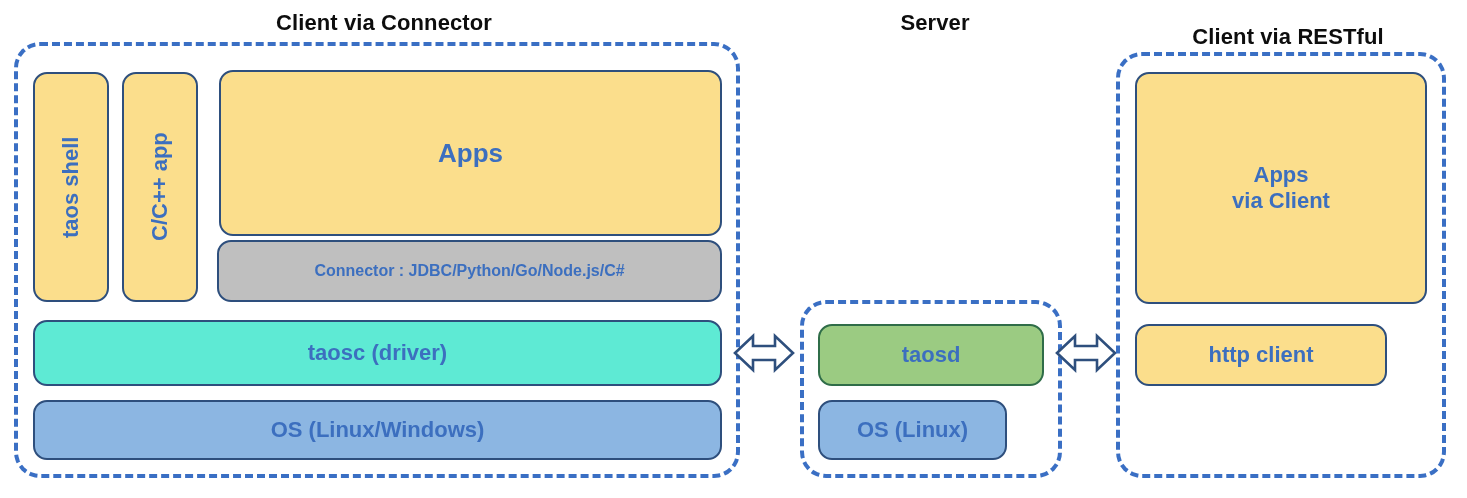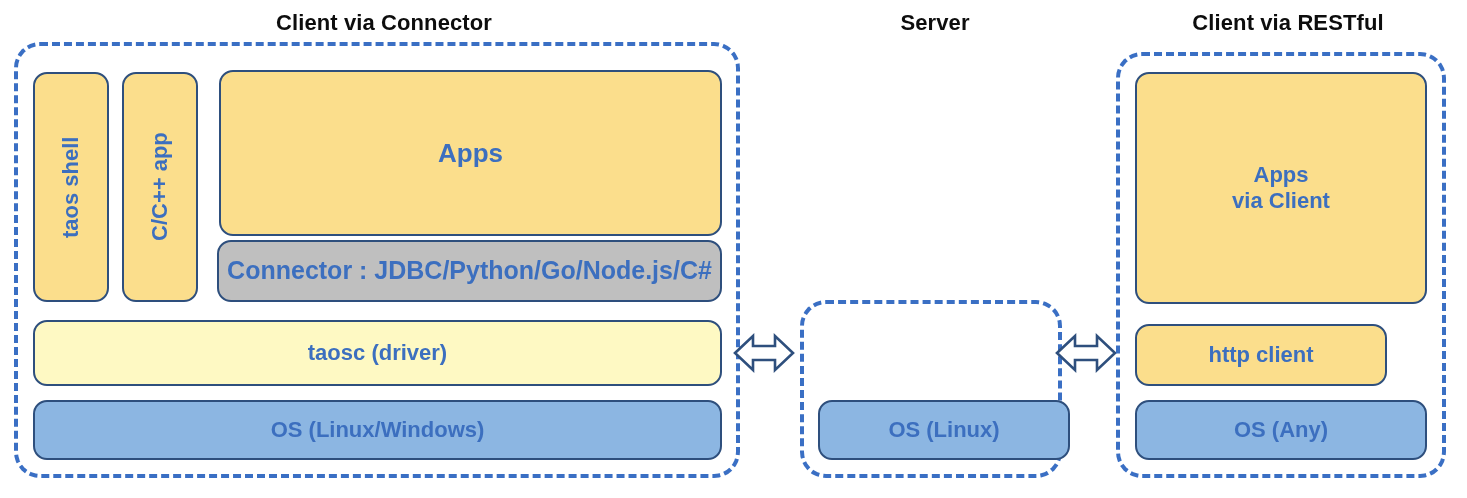--- a/index.html
+++ b/index.html
@@ -48,49 +48,49 @@
     display: flex;
     align-items: center;
     justify-content: center;
     text-align: center;
     font-weight: bold;
     color: #3c6fbf;
     line-height: 1.18;
   }
   .box.yellow  { background: #fbde8c; }
   .box.gray    { background: #bfbfbf; }
-  .box.orange  { background: #fef9c3; }
+  .box.orange  { background: #5eead4; }
   .box.blue    { background: #8cb6e2; }
   .box.green   { background: #9bcb82; border-color: #2f6d48; }
 
   .box.vertical {
     writing-mode: vertical-rl;
     transform: rotate(180deg);
     white-space: nowrap;
   }
 
   .fs-26 { font-size: 26px; }
   .fs-22 { font-size: 22px; }
-  .fs-20 { font-size: 25px; }
+  .fs-20 { font-size: 16px; }
 
   
   .arrow {
     position: absolute;
   }
 </style>
 </head>
 <body>
 
 <div id="canvas">
 
   <div class="section-title" style="left:244px; top:10px; width:280px;">Client via Connector</div>
 
   <div class="section-title" style="left:815px; top:10px; width:240px;">Server</div>
 
-  <div class="section-title" style="left:1138px; top:10px; width:300px;">Client via RESTful</div>
+  <div class="section-title" style="left:1138px; top:24px; width:300px;">Client via RESTful</div>
 
   <div class="group" style="left:14px; top:42px; width:726px; height:436px;"></div>
 
   <div class="box yellow vertical fs-22" style="left:33px; top:72px; width:76px; height:230px;">taos shell</div>
 
   <div class="box yellow vertical fs-22" style="left:122px; top:72px; width:76px; height:230px;">C/C++ app</div>
 
   <div class="box yellow fs-26" style="left:219px; top:70px; width:503px; height:166px;">Apps</div>
 
   <div class="box gray fs-20" style="left:217px; top:240px; width:505px; height:62px;">Connector : JDBC/Python/Go/Node.js/C#</div>
@@ -100,35 +100,35 @@
   <div class="box blue fs-22" style="left:33px; top:400px; width:689px; height:60px;">OS (Linux/Windows)</div>
 
   <div class="arrow" style="left:733px; top:328px; width:62px; height:50px;">
     <svg width="62" height="50" viewBox="0 0 62 50">
       <polygon points="2,25 20,8 20,18 42,18 42,8 60,25 42,42 42,32 20,32 20,42" fill="#ffffff" stroke="#2e4f7d" stroke-width="2.6" stroke-linejoin="miter"></polygon>
     </svg>
   </div>
 
   <div class="group" style="left:800px; top:300px; width:262px; height:178px;"></div>
 
+  <div class="box green fs-22" style="left:818px; top:324px; width:226px; height:62px;">taosd</div>
 
-  <div class="box blue fs-22" style="left:818px; top:400px; width:252px; height:60px;">OS (Linux)</div>
+  <div class="box blue fs-22" style="left:818px; top:400px; width:189px; height:60px;">OS (Linux)</div>
 
   <div class="arrow" style="left:1055px; top:328px; width:62px; height:50px;">
     <svg width="62" height="50" viewBox="0 0 62 50">
       <polygon points="2,25 20,8 20,18 42,18 42,8 60,25 42,42 42,32 20,32 20,42" fill="#ffffff" stroke="#2e4f7d" stroke-width="2.6" stroke-linejoin="miter"></polygon>
     </svg>
   </div>
 
   <div class="group" style="left:1116px; top:52px; width:330px; height:426px;"></div>
 
   <div class="box yellow fs-22" style="left:1135px; top:72px; width:292px; height:232px;">
     <span style="display:block;">
       <span>Apps</span><br>
       <span>via Client</span>
     </span>
   </div>
 
   <div class="box yellow fs-22" style="left:1135px; top:324px; width:252px; height:62px;">http client</div>
 
-  <div class="box blue fs-22" style="left:1135px; top:400px; width:292px; height:60px;">OS (Any)</div>
 
 </div>
 
 </body></html>

